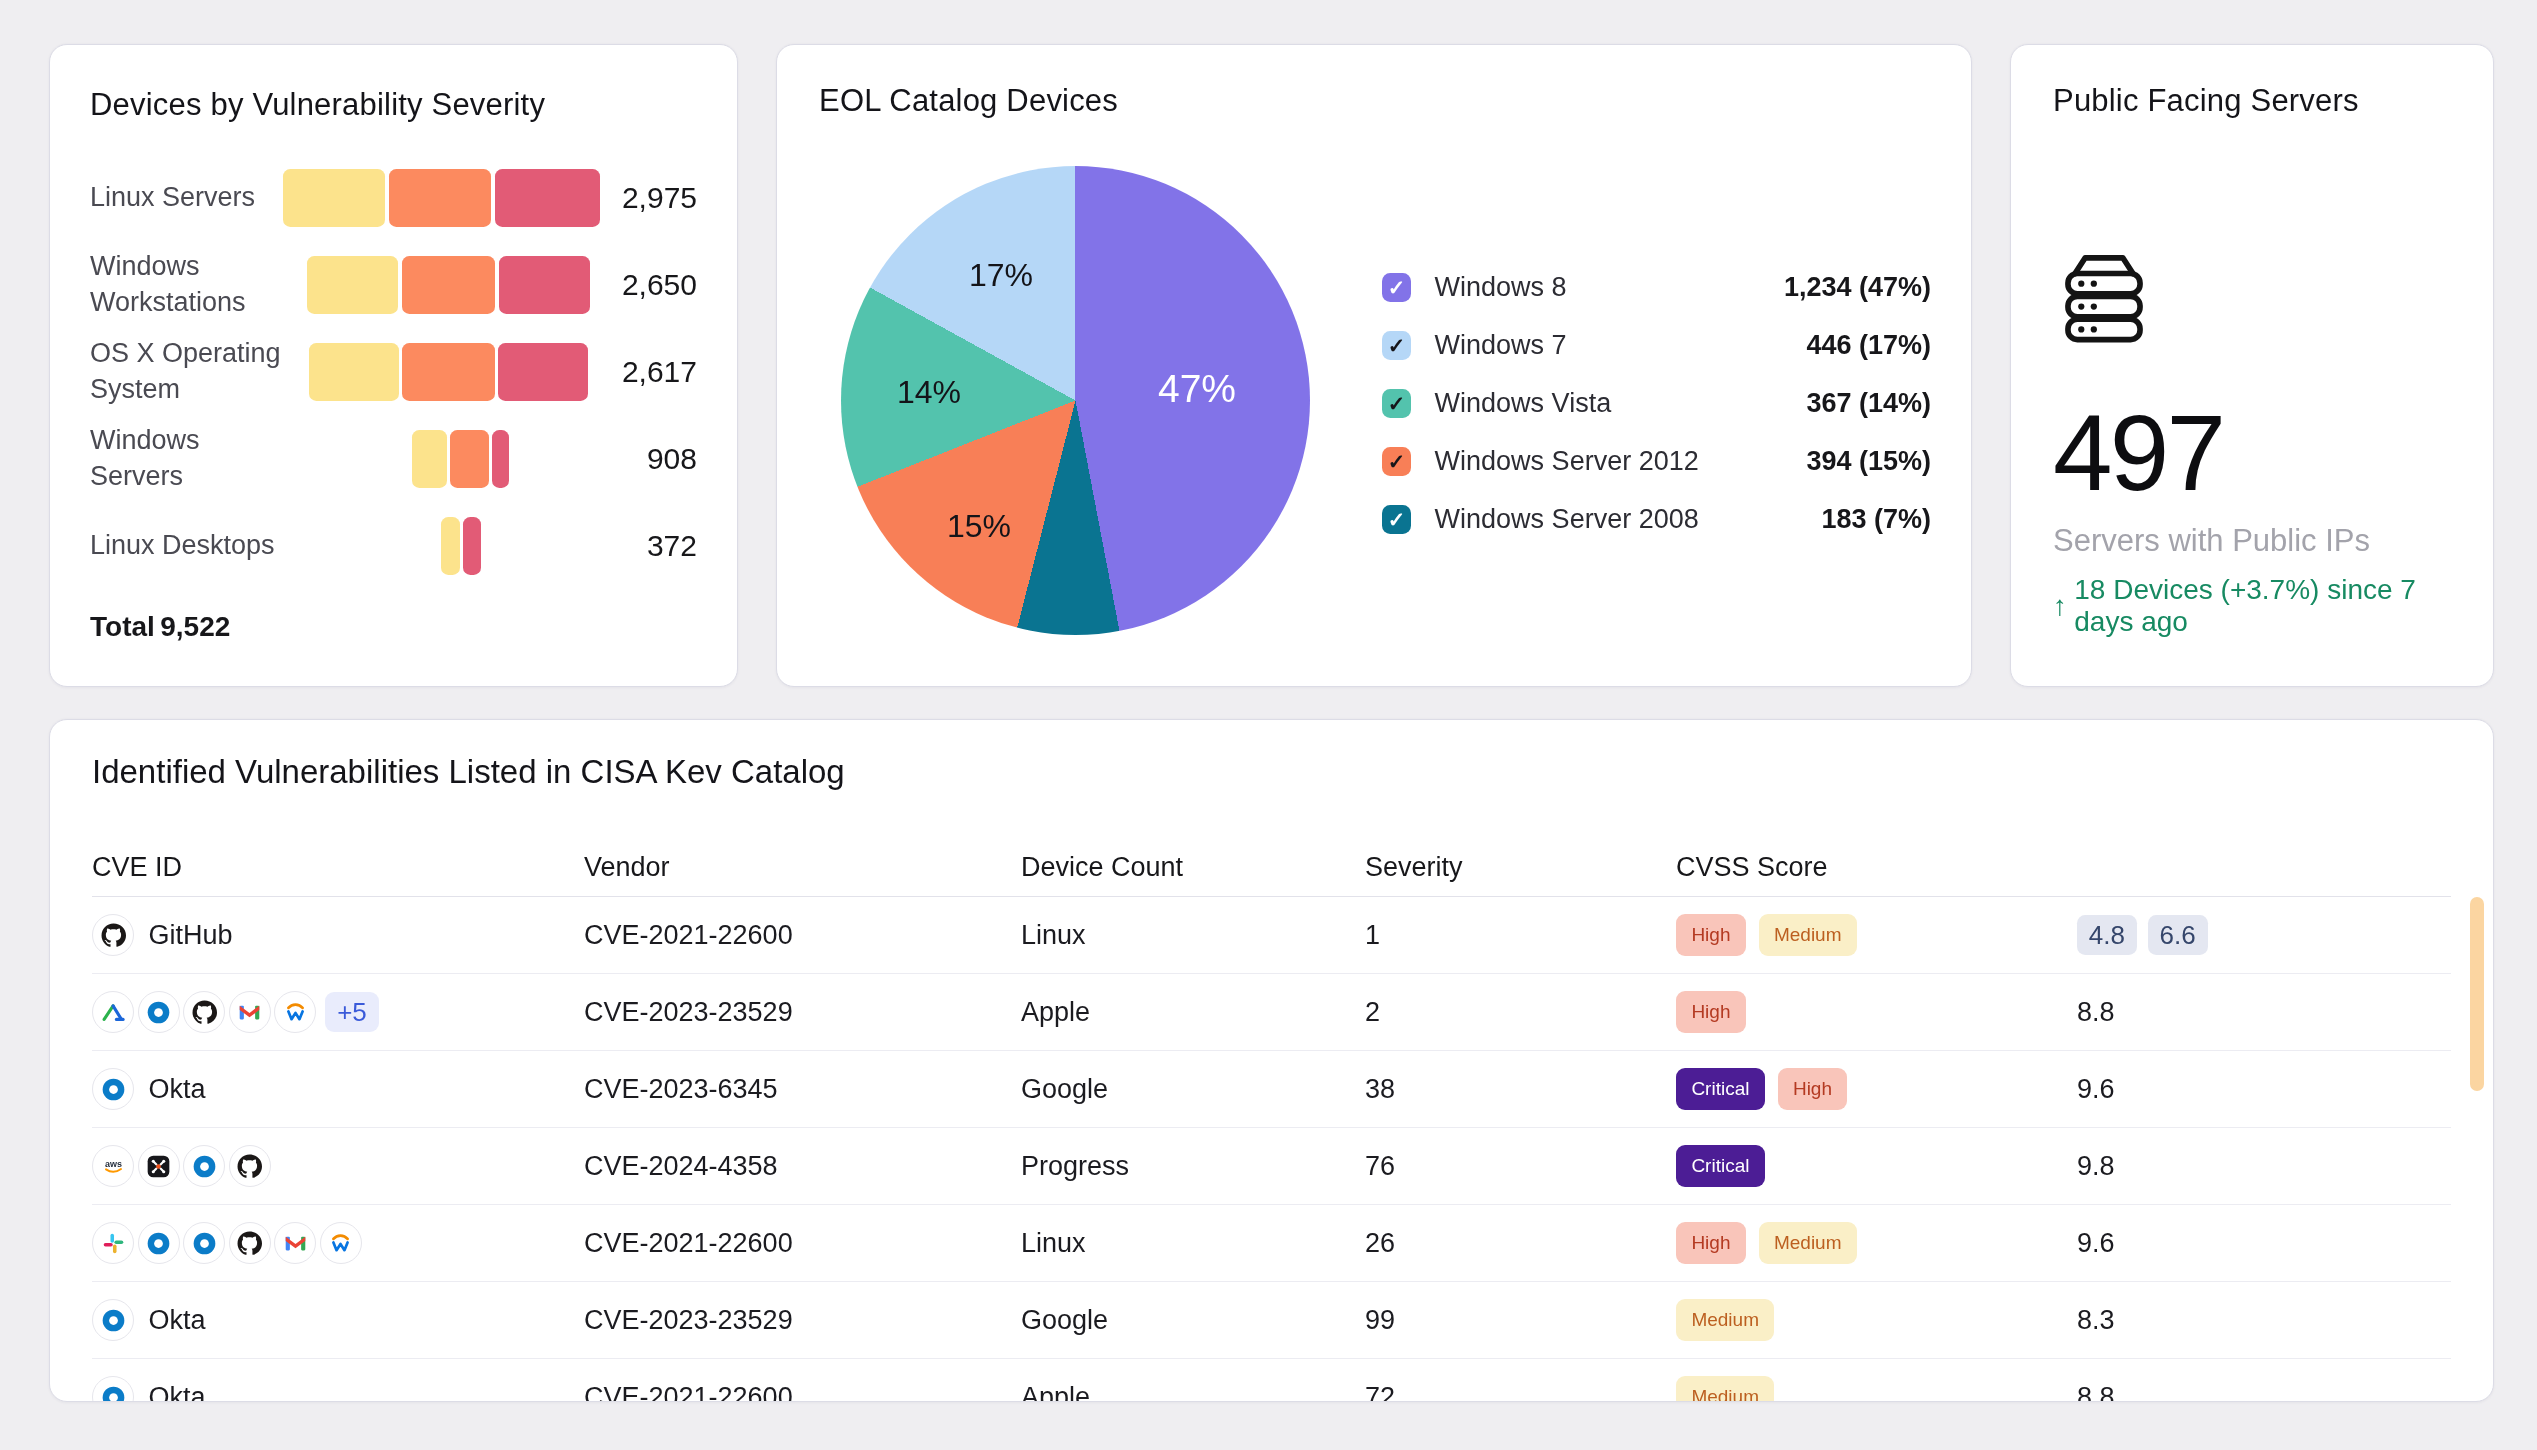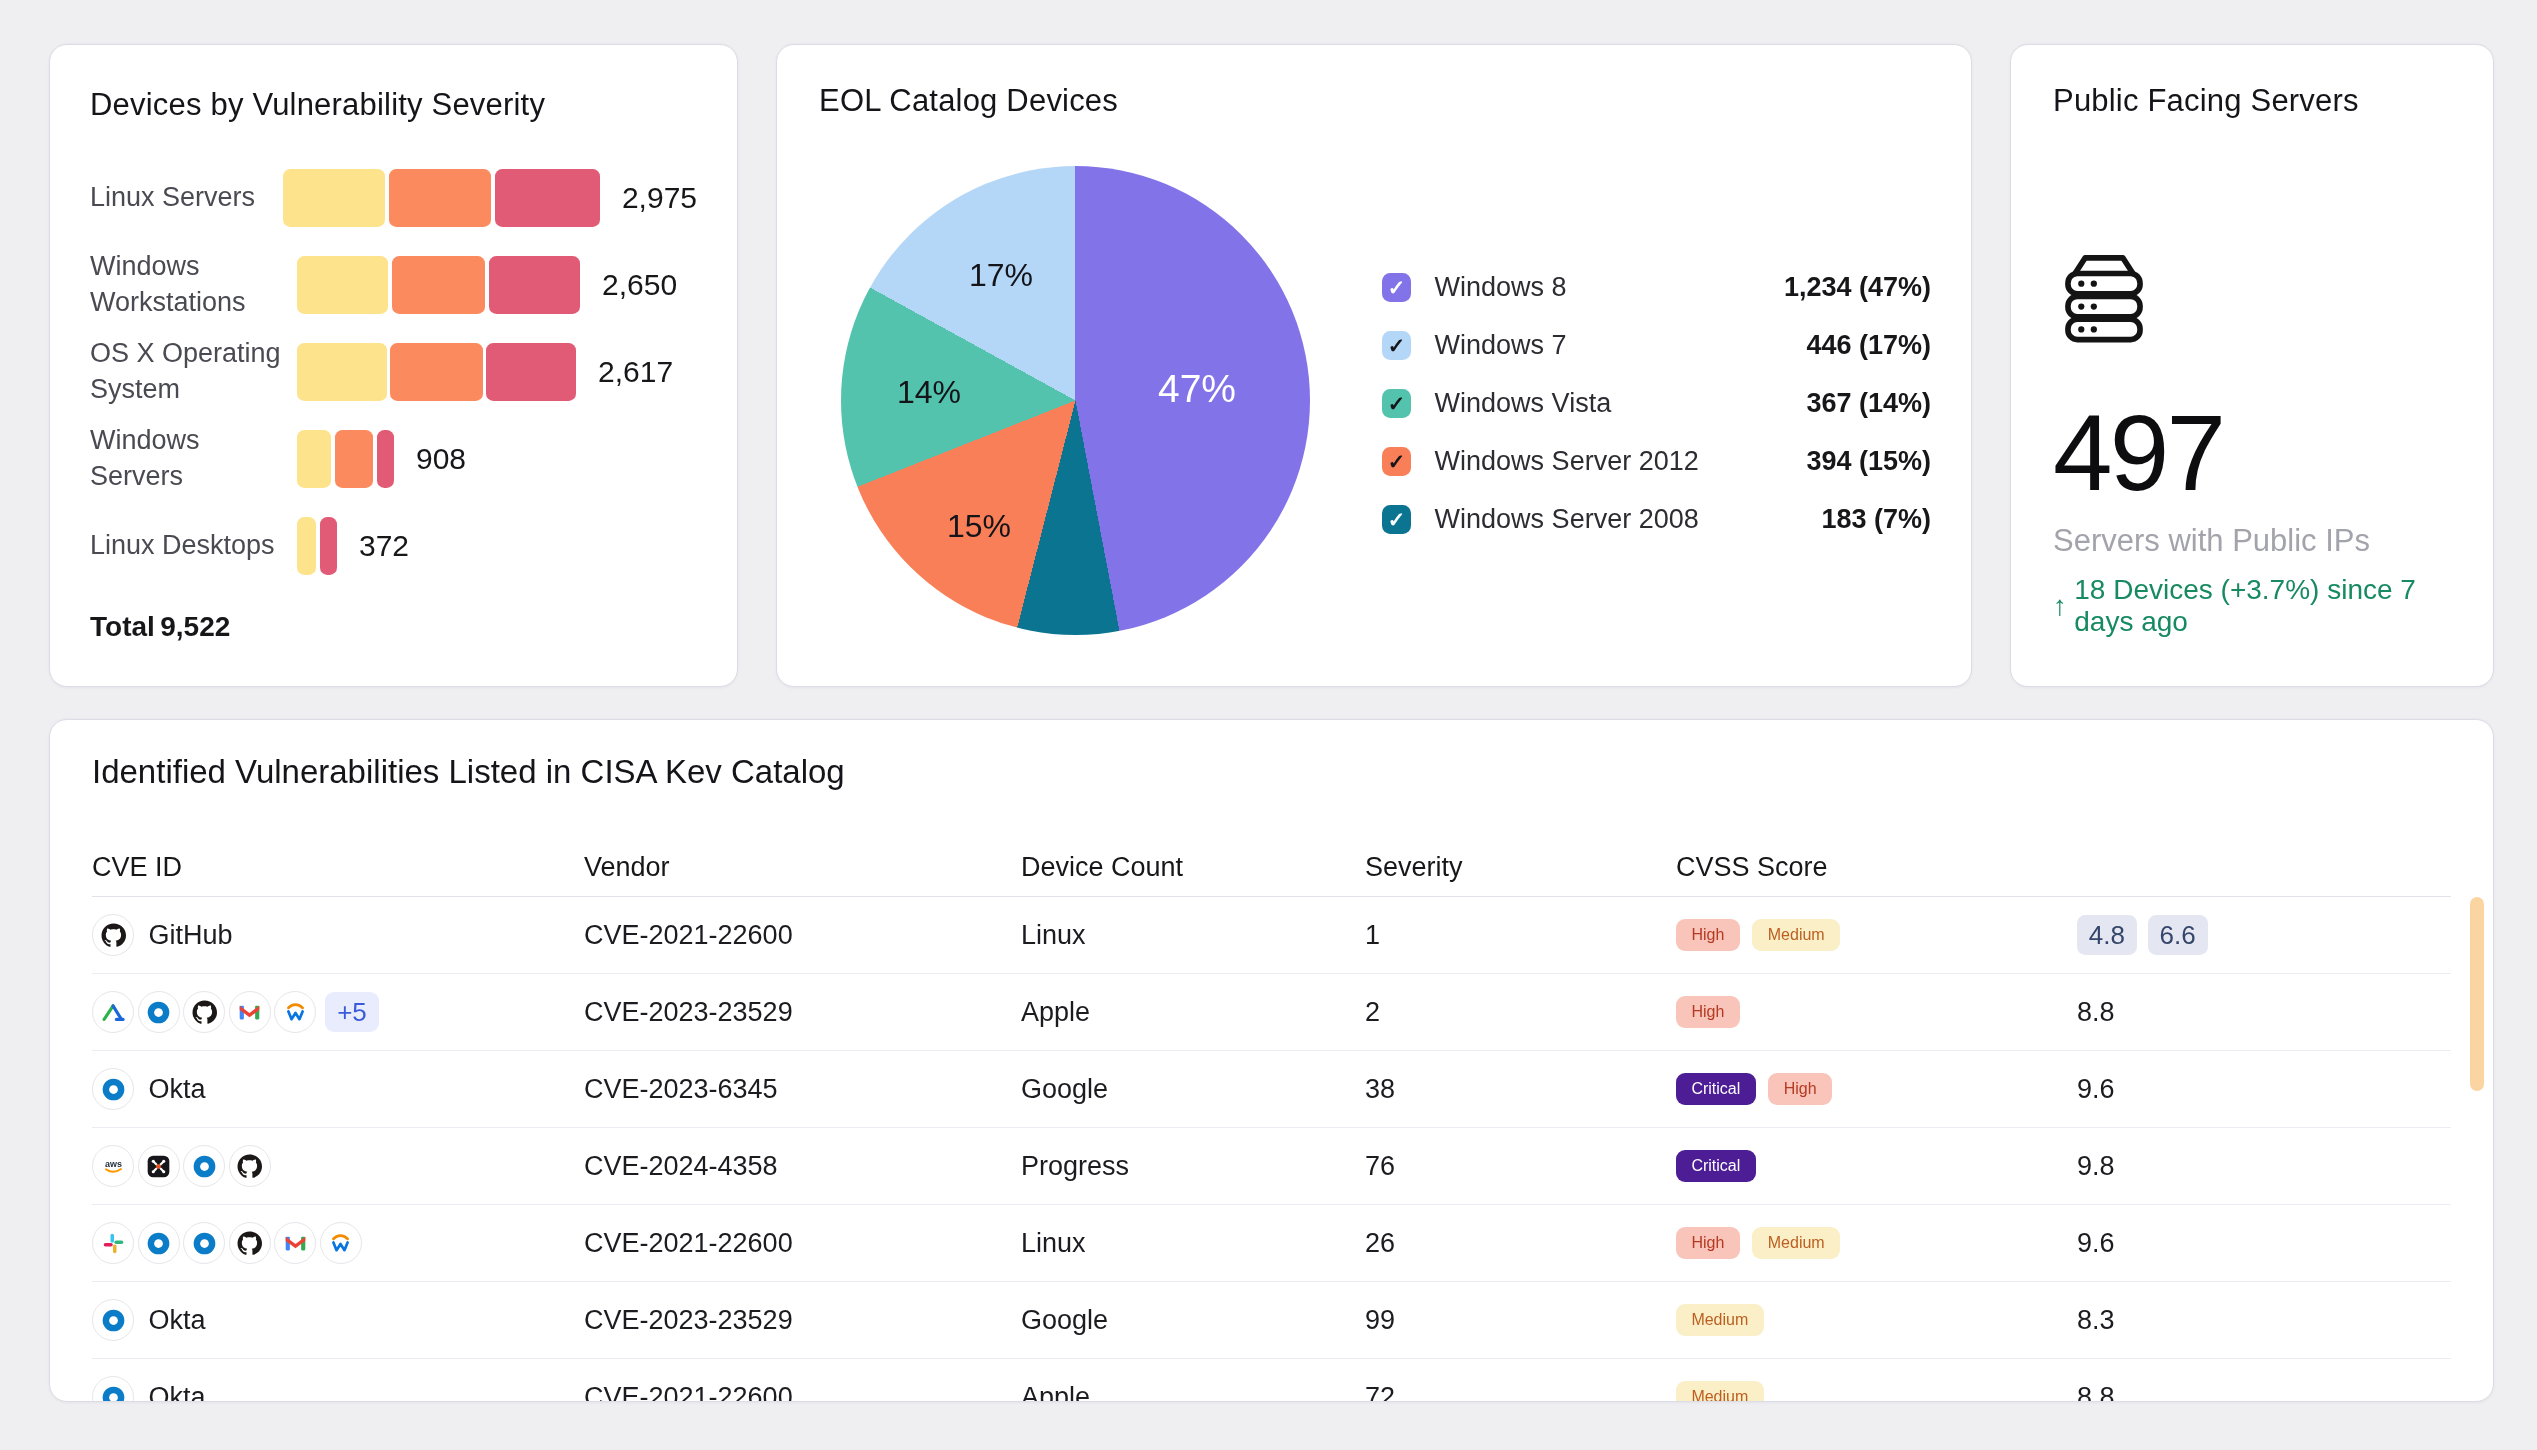--- a/index.html
+++ b/index.html
@@ -6,21 +6,21 @@
     background:#efeef1;font-family:"Liberation Sans",sans-serif;color:#17171a;
     -webkit-font-smoothing:antialiased;}
   .canvas{position:relative;width:2538px;height:1450px;}
   .card{position:absolute;background:#ffffff;border:1.8px solid #dcdce6;border-radius:18px;
     box-sizing:border-box;box-shadow:0 0.9px 2.7px rgba(40,40,70,.05);}
   .card-title{font-size:31px;font-weight:500;color:#141419;letter-spacing:0.2px;}
 
   
   #card-severity{left:49px;top:44px;width:689px;height:643px;padding:42px 40px;}
   .sev-rows{margin-top:31px;}
-  .sev-row{display:flex;align-items:center;height:87px;}
+  .sev-row{display:flex;align-items:center;height:87px;justify-content:space-between;}
   .sev-label{width:207px;font-size:27px;color:#4a4a52;line-height:1.3;}
   .sev-bar{height:58px;display:flex;gap:3.6px;flex:none;}
   .seg{border-radius:7.3px;}
   .sev-value{margin-left:22px;font-size:30px;color:#17171a;white-space:nowrap;}
   .sev-total{margin-top:22px;font-size:28px;font-weight:600;color:#17171a;}
   .sev-total span{margin-right:5.4px;}
 
   
   #card-eol{left:776px;top:44px;width:1196px;height:643px;}
   #card-eol .card-title{position:absolute;left:42px;top:38px;}
@@ -49,21 +49,21 @@
   .thead{margin-top:47px;height:58px;border-bottom:1.8px solid #e2e2ea;font-size:27px;font-weight:500;color:#17171a;}
   .trow{height:76px;border-bottom:1.8px solid #ececf2;font-size:27px;color:#1b1b20;}
   .adapters{display:flex;align-items:center;gap:3.6px;}
   .a-ic{width:42px;height:42px;border-radius:50%;background:#fff;border:1.8px solid #e6e6ec;
     display:flex;align-items:center;justify-content:center;flex:none;box-sizing:border-box;}
   .a-ic svg{width:25px;height:25px;display:block;}
   .a-label{margin-left:11px;}
   .more-chip{margin-left:5.4px;height:40px;padding:0 11.8px;border-radius:9px;background:#e9ecfc;
     color:#3a5ad9;font-size:26px;display:flex;align-items:center;cursor:pointer;}
   .chips{display:flex;gap:12.7px;}
-  .chip{height:32px;padding:0 15.4px;border-radius:9px;font-size:16px;display:flex;align-items:center;white-space:nowrap;}
+  .chip{height:42px;padding:0 15.4px;border-radius:9px;font-size:19px;display:flex;align-items:center;white-space:nowrap;}
   .chip.high{background:#f9c5ba;color:#b43a22;}
   .chip.medium{background:#faefc7;color:#bc5f20;}
   .chip.critical{background:#4c1d95;color:#ffffff;}
   .cvss-chips{display:flex;gap:11px;}
   .cvss-chip{height:40px;padding:0 11.8px;border-radius:8.2px;background:#e4e7f1;color:#35466b;
     font-size:26px;display:flex;align-items:center;}
   .scroll-thumb{position:absolute;right:9px;top:177px;width:14.5px;height:194px;border-radius:7.3px;
     background:#fbd5a1;cursor:pointer;}
   .hidden-defs{position:absolute;width:0;height:0;overflow:hidden;}
 </style>

